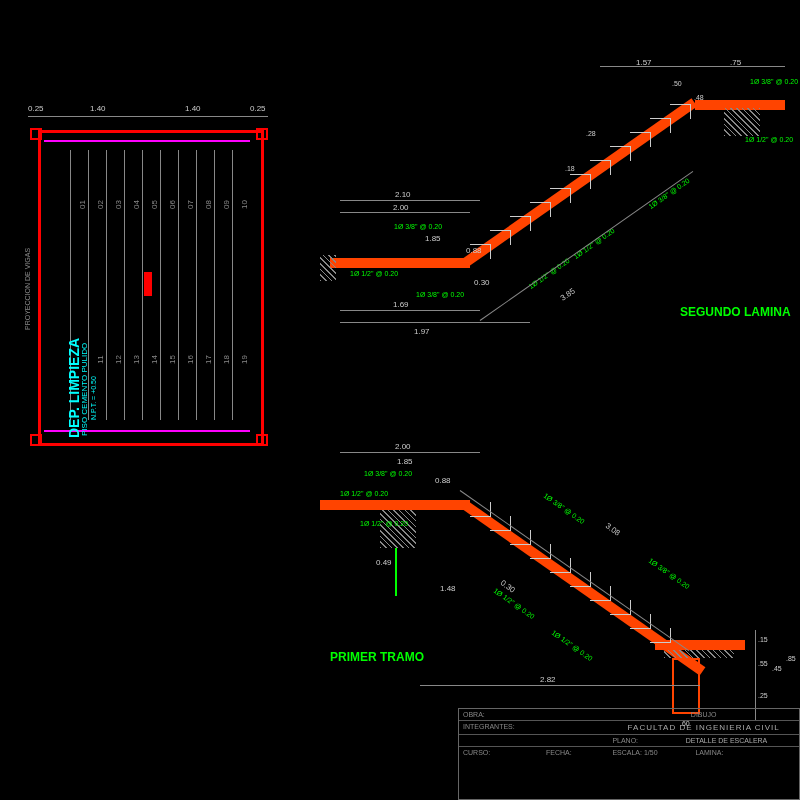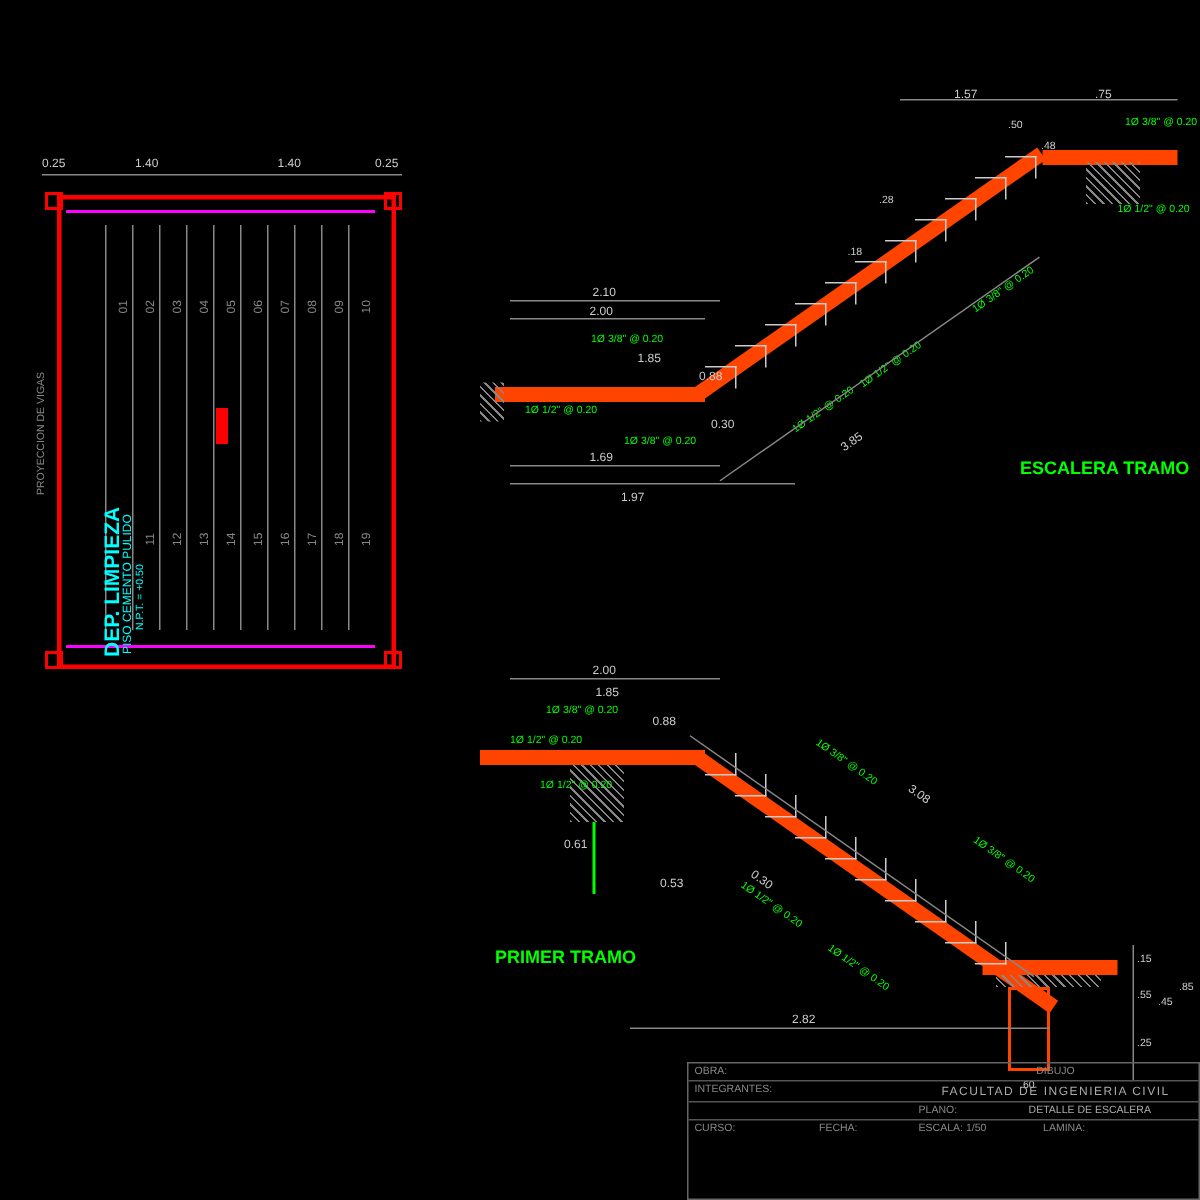--- a/index.html
+++ b/index.html
@@ -170,21 +170,21 @@
   <div class="abs step-num" style="left:150px;top:355px;transform:rotate(-90deg)">14</div>
   <div class="abs step-num" style="left:132px;top:355px;transform:rotate(-90deg)">13</div>
   <div class="abs step-num" style="left:114px;top:355px;transform:rotate(-90deg)">12</div>
   <div class="abs step-num" style="left:96px;top:355px;transform:rotate(-90deg)">11</div>
 
   <div class="vtext tiny-text gray" style="left:24px;top:330px">PROYECCION DE VIGAS</div>
   <div class="vtext title-text cyan" style="left:66px;top:438px">DEP. LIMPIEZA</div>
   <div class="vtext dim-text cyan" style="left:80px;top:436px">PISO CEMENTO PULIDO</div>
   <div class="vtext tiny-text cyan" style="left:90px;top:420px">N.P.T. = +0.50</div>
 
-  <div class="abs green seg-label" style="left:680px;top:305px">ESCALERA TRAMO</div>
+  <div class="abs green seg-label" style="left:680px;top:305px">SEGUNDO LAMINA</div>
 
   <div class="stair-slab" style="left:330px;top:258px;width:140px;transform:rotate(0deg)"></div>
   <div class="stair-slab" style="left:465px;top:258px;width:280px;transform:rotate(-35deg)"></div>
   <div class="stair-slab" style="left:695px;top:100px;width:90px;transform:rotate(0deg)"></div>
   <div class="hatch" style="left:320px;top:255px;width:16px;height:26px"></div>
   <div class="hatch" style="left:724px;top:108px;width:36px;height:28px"></div>
 
   <div class="stair-tread-step" style="left:470px;top:244px"></div>
   <div class="stair-tread-step" style="left:490px;top:230px"></div>
   <div class="stair-tread-step" style="left:510px;top:216px"></div>
@@ -224,21 +224,21 @@
   <div class="abs dim-text white" style="left:414px;top:327px">1.97</div>
 
   <div class="abs dim-text white" style="left:560px;top:290px;transform:rotate(-35deg)">3.85</div>
   <div class="dim-line" style="left:480px;top:320px;width:260px;transform:rotate(-35deg);transform-origin:left"></div>
 
   <div class="abs tiny-text white" style="left:672px;top:80px">.50</div>
   <div class="abs tiny-text white" style="left:694px;top:94px">.48</div>
   <div class="abs tiny-text white" style="left:586px;top:130px">.28</div>
   <div class="abs tiny-text white" style="left:565px;top:165px">.18</div>
 
-  <div class="abs green seg-label" style="left:330px;top:631px">PRIMER TRAMO</div>
+  <div class="abs green seg-label" style="left:330px;top:650px">PRIMER TRAMO</div>
 
   <div class="stair-slab" style="left:320px;top:500px;width:150px;transform:rotate(0deg)"></div>
   <div class="stair-slab" style="left:465px;top:500px;width:290px;transform:rotate(35deg)"></div>
 
   <div class="abs" style="left:655px;top:640px;width:90px;height:10px;background:#ff4400"></div>
   <div class="hatch" style="left:664px;top:650px;width:70px;height:8px"></div>
   <div class="abs" style="left:672px;top:658px;width:24px;height:52px;border:2px solid #ff4400"></div>
 
   <div class="hatch" style="left:380px;top:510px;width:36px;height:38px"></div>
   <div class="abs" style="left:395px;top:548px;width:2px;height:48px;background:#00ff00"></div>
@@ -252,26 +252,26 @@
   <div class="stair-tread-step" style="left:590px;top:586px;transform:scaleY(-1)"></div>
   <div class="stair-tread-step" style="left:610px;top:600px;transform:scaleY(-1)"></div>
   <div class="stair-tread-step" style="left:630px;top:614px;transform:scaleY(-1)"></div>
   <div class="stair-tread-step" style="left:650px;top:628px;transform:scaleY(-1)"></div>
 
   <div class="dim-line" style="left:340px;top:452px;width:140px"></div>
   <div class="abs dim-text white" style="left:395px;top:442px">2.00</div>
   <div class="abs dim-text white" style="left:397px;top:457px">1.85</div>
   <div class="abs dim-text white" style="left:435px;top:476px">0.88</div>
 
-  <div class="abs dim-text white" style="left:376px;top:558px">0.61</div>
-  <div class="abs dim-text white" style="left:440px;top:584px">0.53</div>
+  <div class="abs dim-text white" style="left:376px;top:558px">0.49</div>
+  <div class="abs dim-text white" style="left:440px;top:584px">1.48</div>
   <div class="abs dim-text white" style="left:500px;top:582px;transform:rotate(35deg)">0.30</div>
 
   <div class="dim-line" style="left:420px;top:685px;width:280px"></div>
-  <div class="abs dim-text white" style="left:528px;top:675px">2.82</div>
+  <div class="abs dim-text white" style="left:540px;top:675px">2.82</div>
 
   <div class="dim-line" style="left:460px;top:490px;width:280px;transform:rotate(35deg);transform-origin:left"></div>
   <div class="abs dim-text white" style="left:605px;top:525px;transform:rotate(35deg)">3.08</div>
 
   <div class="abs tiny-text green" style="left:364px;top:470px">1Ø 3/8" @ 0.20</div>
   <div class="abs tiny-text green" style="left:340px;top:490px">1Ø 1/2" @ 0.20</div>
   <div class="abs tiny-text green" style="left:360px;top:520px">1Ø 1/2" @ 0.20</div>
   <div class="abs tiny-text green" style="left:540px;top:505px;transform:rotate(35deg)">1Ø 3/8" @ 0.20</div>
   <div class="abs tiny-text green" style="left:645px;top:570px;transform:rotate(35deg)">1Ø 3/8" @ 0.20</div>
   <div class="abs tiny-text green" style="left:490px;top:600px;transform:rotate(35deg)">1Ø 1/2" @ 0.20</div>

